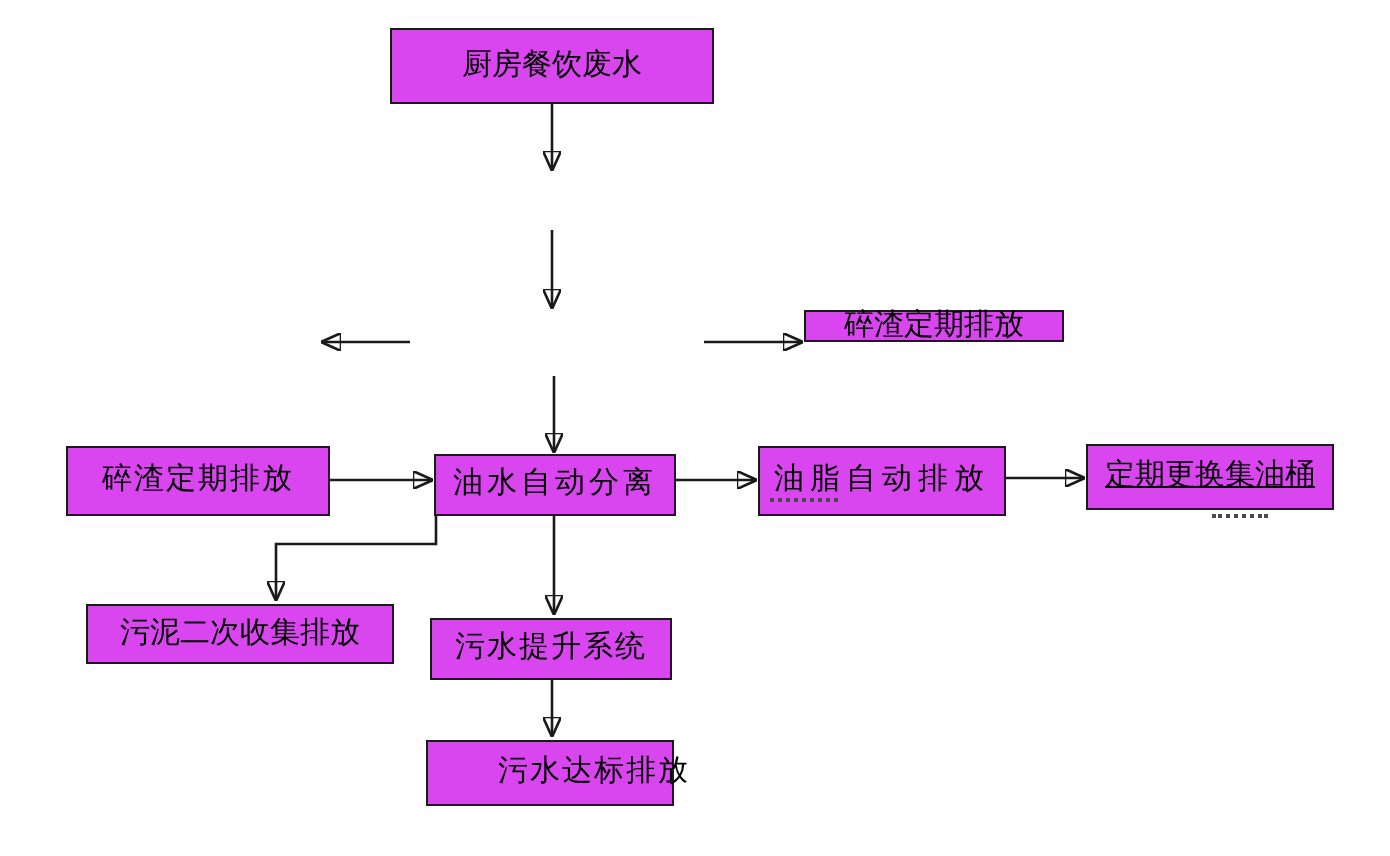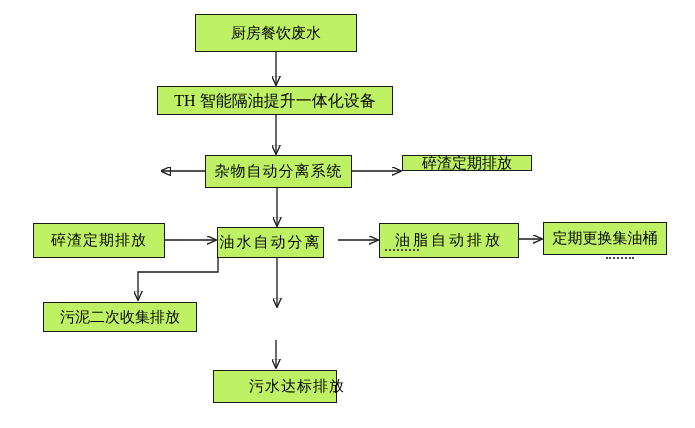--- a/index.html
+++ b/index.html
@@ -11,21 +11,21 @@
     position: relative;
     width: 695px;
     height: 428px;
     background: #ffffff;
     font-family: "Liberation Serif", "DejaVu Serif", serif;
     overflow: hidden;
   }
   .node {
     position: absolute;
     box-sizing: border-box;
-    background: #bef264;
+    background: #d946ef;
     border: 1px solid #1a1a1a;
     display: flex;
     align-items: center;
     justify-content: center;
     font-size: 15px;
     color: #000000;
     white-space: nowrap;
     line-height: 1;
   }
   #arrow-layer {
@@ -46,24 +46,24 @@
     border-bottom: 2px dotted #4a4a4a;
     height: 0;
   }
   
   #n0  { left:195px; top:14px;  width:162px; height:38px; }
   #n1  { left:157px; top:86px;  width:236px; height:29px; font-size:16px; }
   #n2  { left:25px;  top:156px; width:135px; height:34px; }
   #n3  { left:205px; top:155px; width:147px; height:33px; letter-spacing:1px; }
   #n4  { left:402px; top:155px; width:130px; height:16px; }
   #n5  { left:33px;  top:223px; width:132px; height:35px; letter-spacing:1px; }
-  #n6  { left:217px; top:227px; width:107px; height:31px; letter-spacing:2px; }
-  #n7  { left:379px; top:223px; width:140px; height:35px; letter-spacing:3px; }
-  #n8  { left:543px; top:222px; width:124px; height:33px; }
-  #n9  { left:43px;  top:302px; width:154px; height:30px; }
+  #n6  { left:217px; top:227px; width:121px; height:31px; letter-spacing:2px; }
+  #n7  { left:379px; top:223px; width:124px; height:35px; letter-spacing:3px; }
+  #n8  { left:543px; top:222px; width:124px; height:33px;text-decoration:underline; }
+  #n9  { left:43px;  top:302px; width:154px; height:30px;font-family:Liberation Mono, monospace; }
   #n10 { left:215px; top:309px; width:121px; height:31px; letter-spacing:1px; }
   #n11 { left:213px; top:370px; width:124px; height:33px; letter-spacing:1px;padding-left:44px; }
   #dots-grease { left:385px; top:249px; width:34px; }
   #dots-barrel { left:606px; top:257px; width:28px; }
 </style>
 </head>
 <body>
 
 <div id="canvas">
 
@@ -80,26 +80,25 @@
     <line x1="277" y1="188" x2="277" y2="226" marker-end="url(#ah)"></line>
     <line x1="165" y1="240" x2="216" y2="240" marker-end="url(#ah)"></line>
     <line x1="338" y1="240" x2="378" y2="240" marker-end="url(#ah)"></line>
     <line x1="503" y1="239" x2="542" y2="239" marker-end="url(#ah)"></line>
     <path d="M218,258 L218,272 L138,272 L138,300" marker-end="url(#ah)"></path>
     <line x1="277" y1="258" x2="277" y2="307" marker-end="url(#ah)"></line>
     <line x1="276" y1="340" x2="276" y2="368" marker-end="url(#ah)"></line>
   </svg>
 
   <div class="node" id="n0">厨房餐饮废水</div>
-  <div class="node" id="n1">TH 智能隔油提升一体化设备</div>
-  <div class="node" id="n3">杂物自动分离系统</div>
   <div class="node" id="n4">碎渣定期排放</div>
   <div class="node" id="n5">碎渣定期排放</div>
   <div class="node" id="n6">油水自动分离</div>
   <div class="node" id="n7">油脂自动排放</div>
   <div class="node" id="n8">定期更换集油桶</div>
   <div class="node" id="n9">污泥二次收集排放</div>
+  <div class="node" id="n10">污水提升系统</div>
   <div class="node" id="n11">污水达标排放</div>
 
   <div class="dots" id="dots-grease"></div>
   <div class="dots" id="dots-barrel"></div>
 
 </div>
 
 </body></html>

